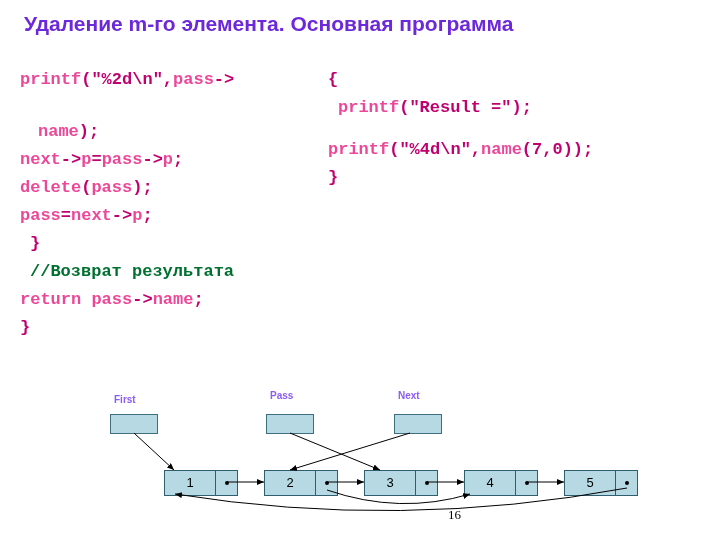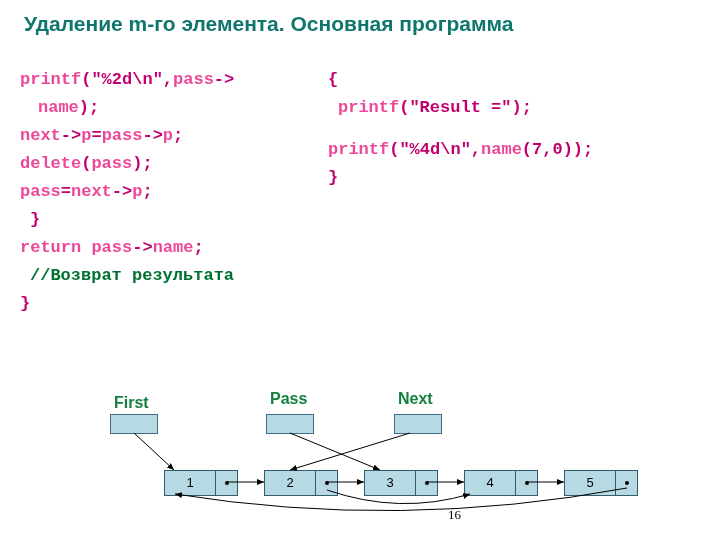--- a/index.html
+++ b/index.html
@@ -11,21 +11,21 @@
     font-family: Arial, Helvetica, sans-serif;
     position: relative;
     overflow: hidden;
   }
   .slide-title {
     position: absolute;
     top: 12px;
     left: 24px;
     font-weight: bold;
     font-size: 21px;
-    color: #0f766e;
+    color: #6d28d9;
     text-align: right;
   }
   .code-col {
     position: absolute;
     font-family: "Courier New", Courier, monospace;
     font-size: 17px;
     line-height: 28px;
     font-weight: bold;
   }
   .left-col { top: 66px; left: 20px; width: 300px; }
@@ -36,22 +36,22 @@
   .diagram {
     position: absolute;
     top: 370px;
     left: 80px;
     width: 580px;
     height: 160px;
   }
   .label {
     position: absolute;
     font-weight: bold;
-    font-size: 16px;
-    color: #15803d;
+    font-size: 10px;
+    color: #8b5cf6;
   }
   .top-box {
     position: absolute;
     width: 46px;
     height: 18px;
     background: #b7d9e4;
     border: 1px solid #3f6f7f;
   }
   .node {
     position: absolute;
@@ -101,27 +101,27 @@
     margin-top: 7px;
   }
 </style>
 </head>
 <body>
 
 <div class="slide-title">Удаление m-го элемента. Основная программа</div>
 
 <div class="code-col left-col">
   <div><span class="c-key">printf</span><span class="c-sym">("%2d\n",</span><span class="c-key">pass</span><span class="c-sym">-&gt;</span></div>
-  <div style="padding-left:18px;"><span class="c-key">name</span><span class="c-sym">);</span></div>
+  <div style="padding-left:18px;margin-top:24px;"><span class="c-key">name</span><span class="c-sym">);</span></div>
   <div><span class="c-key">next</span><span class="c-sym">-&gt;</span><span class="c-key">p</span><span class="c-sym">=</span><span class="c-key">pass</span><span class="c-sym">-&gt;</span><span class="c-key">p</span><span class="c-sym">;</span></div>
   <div><span class="c-key">delete</span><span class="c-sym">(</span><span class="c-key">pass</span><span class="c-sym">);</span></div>
   <div><span class="c-key">pass</span><span class="c-sym">=</span><span class="c-key">next</span><span class="c-sym">-&gt;</span><span class="c-key">p</span><span class="c-sym">;</span></div>
   <div style="padding-left:10px;"><span class="c-sym">}</span></div>
+  <div style="padding-left:10px;"><span class="c-comment">//Возврат результата</span></div>
   <div><span class="c-key">return</span><span> </span><span class="c-key">pass</span><span class="c-sym">-&gt;</span><span class="c-key">name</span><span class="c-sym">;</span></div>
-  <div style="padding-left:10px;"><span class="c-comment">//Возврат результата</span></div>
   <div><span class="c-sym">}</span></div>
 </div>
 
 <div class="code-col right-col">
   <div><span class="c-sym">{</span></div>
   <div style="padding-left:10px;"><span class="c-key">printf</span><span class="c-sym">("Result =");</span></div>
   <div style="height:14px;"></div>
   <div><span class="c-key">printf</span><span class="c-sym">("%4d\n",</span><span class="c-key">name</span><span class="c-sym">(7,0));</span></div>
   <div><span class="c-sym">}</span></div>
 </div>

